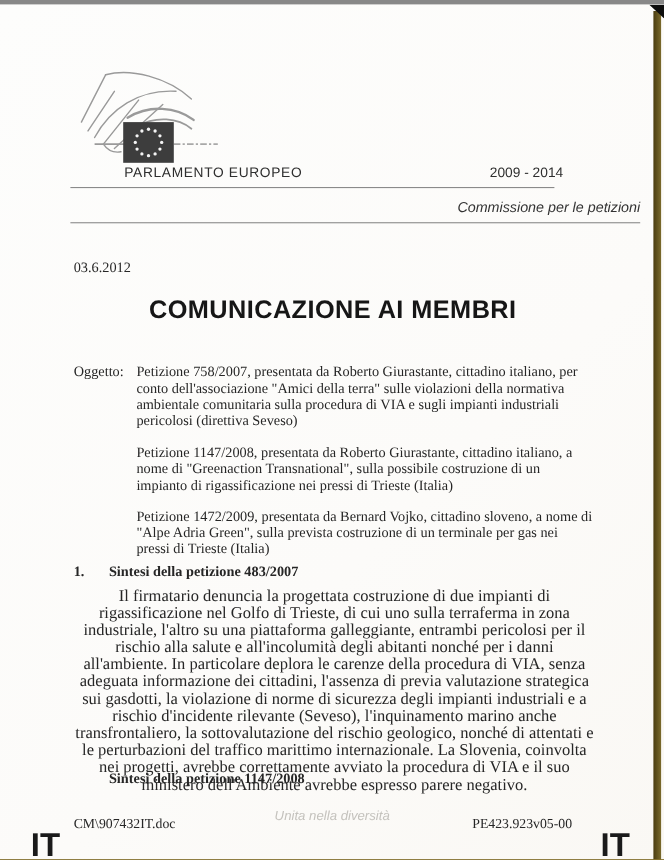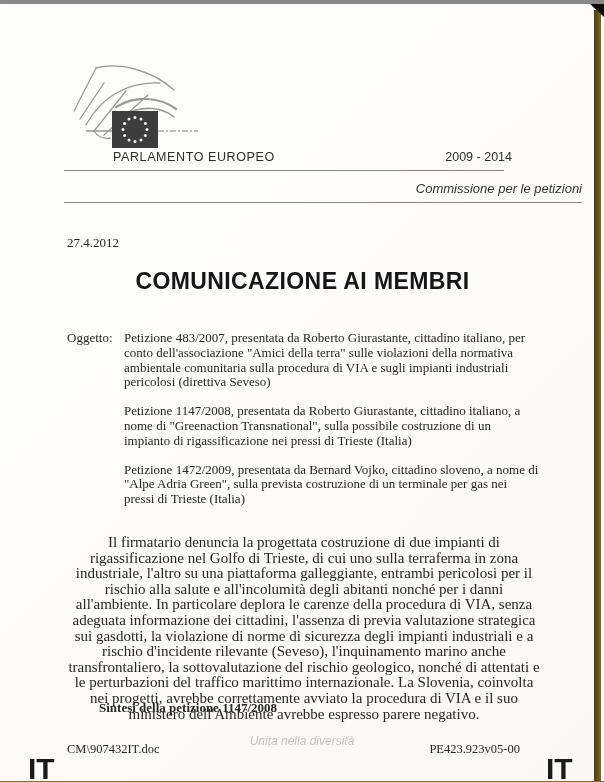--- a/index.html
+++ b/index.html
@@ -114,32 +114,35 @@
         <circle cx="65" cy="58.1" r="1.5"></circle>
     </g>
   </svg>
 
   <div class="inst">PARLAMENTO EUROPEO</div>
   <div class="term">2009 - 2014</div>
   <div class="rule-top"></div>
   <div class="committee">Commissione per le petizioni</div>
   <div class="rule-bot"></div>
 
-  <div class="date">27.4.2012</div>
+  <div class="date">03.6.2012</div>
   <div class="title">COMUNICAZIONE AI MEMBRI</div>
 
   <div class="subject">
     <span class="subject-label">Oggetto:</span>
     <div class="petitions">
-      <p>Petizione 483/2007, presentata da Roberto Giurastante, cittadino italiano, per conto dell'associazione "Amici della terra" sulle violazioni della normativa ambientale comunitaria sulla procedura di VIA e sugli impianti industriali pericolosi (direttiva Seveso)</p>
+      <p>Petizione 758/2007, presentata da Roberto Giurastante, cittadino italiano, per conto dell'associazione "Amici della terra" sulle violazioni della normativa ambientale comunitaria sulla procedura di VIA e sugli impianti industriali pericolosi (direttiva Seveso)</p>
       <p>Petizione 1147/2008, presentata da Roberto Giurastante, cittadino italiano, a nome di "Greenaction Transnational", sulla possibile costruzione di un impianto di rigassificazione nei pressi di Trieste (Italia)</p>
       <p>Petizione 1472/2009, presentata da Bernard Vojko, cittadino sloveno, a nome di "Alpe Adria Green", sulla prevista costruzione di un terminale per gas nei pressi di Trieste (Italia)</p>
     </div>
   </div>
 
+  <div class="sec1">
+    <span class="num">1.</span><span>Sintesi della petizione 483/2007</span>
+  </div>
 
   <div class="body-par">Il firmatario denuncia la progettata costruzione di due impianti di rigassificazione nel Golfo di Trieste, di cui uno sulla terraferma in zona industriale, l'altro su una piattaforma galleggiante, entrambi pericolosi per il rischio alla salute e all'incolumità degli abitanti nonché per i danni all'ambiente. In particolare deplora le carenze della procedura di VIA, senza adeguata informazione dei cittadini, l'assenza di previa valutazione strategica sui gasdotti, la violazione di norme di sicurezza degli impianti industriali e a rischio d'incidente rilevante (Seveso), l'inquinamento marino anche transfrontaliero, la sottovalutazione del rischio geologico, nonché di attentati e le perturbazioni del traffico marittimo internazionale. La Slovenia, coinvolta nei progetti, avrebbe correttamente avviato la procedura di VIA e il suo ministero dell'Ambiente avrebbe espresso parere negativo.</div>
 
   <div class="sec2">Sintesi della petizione 1147/2008</div>
 
   <div class="foot-doc">CM\907432IT.doc</div>
   <div class="foot-pe">PE423.923v05-00</div>
 
   <div class="lang left">IT</div>
   <div class="lang right">IT</div>

